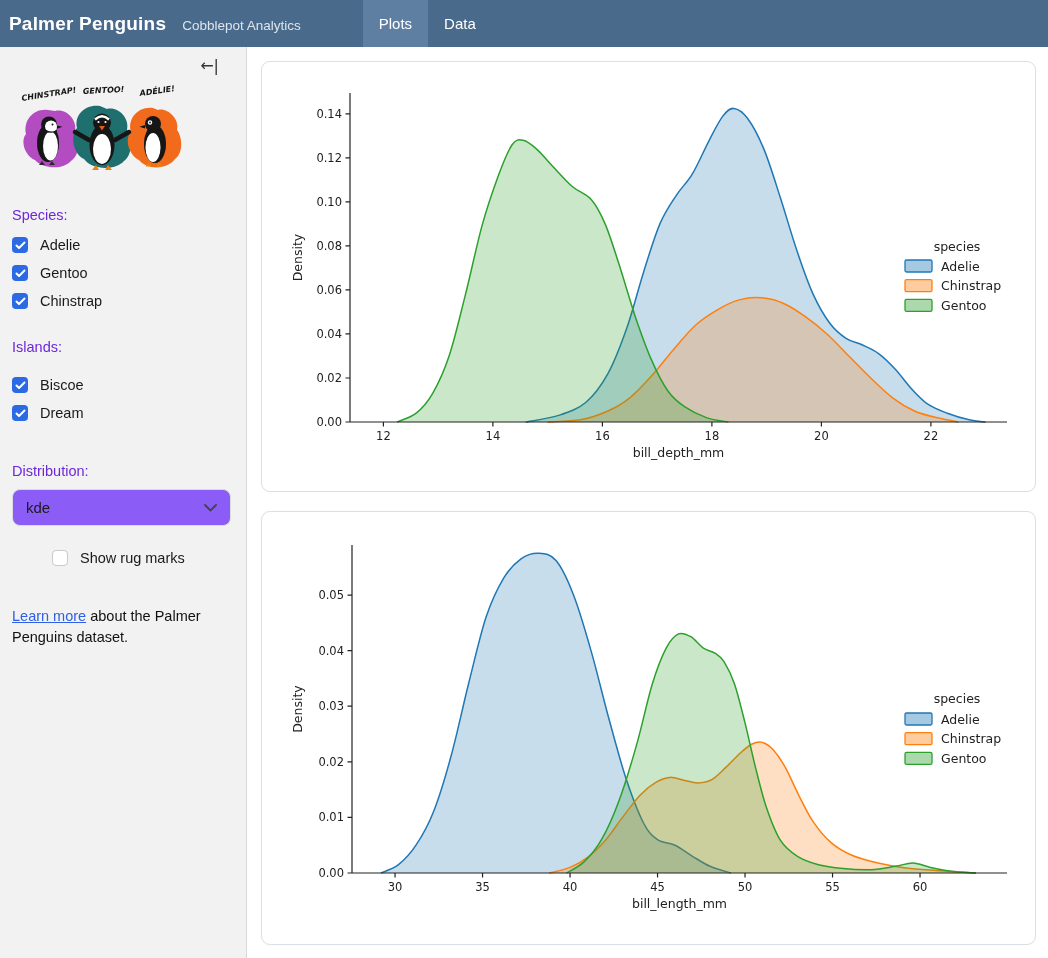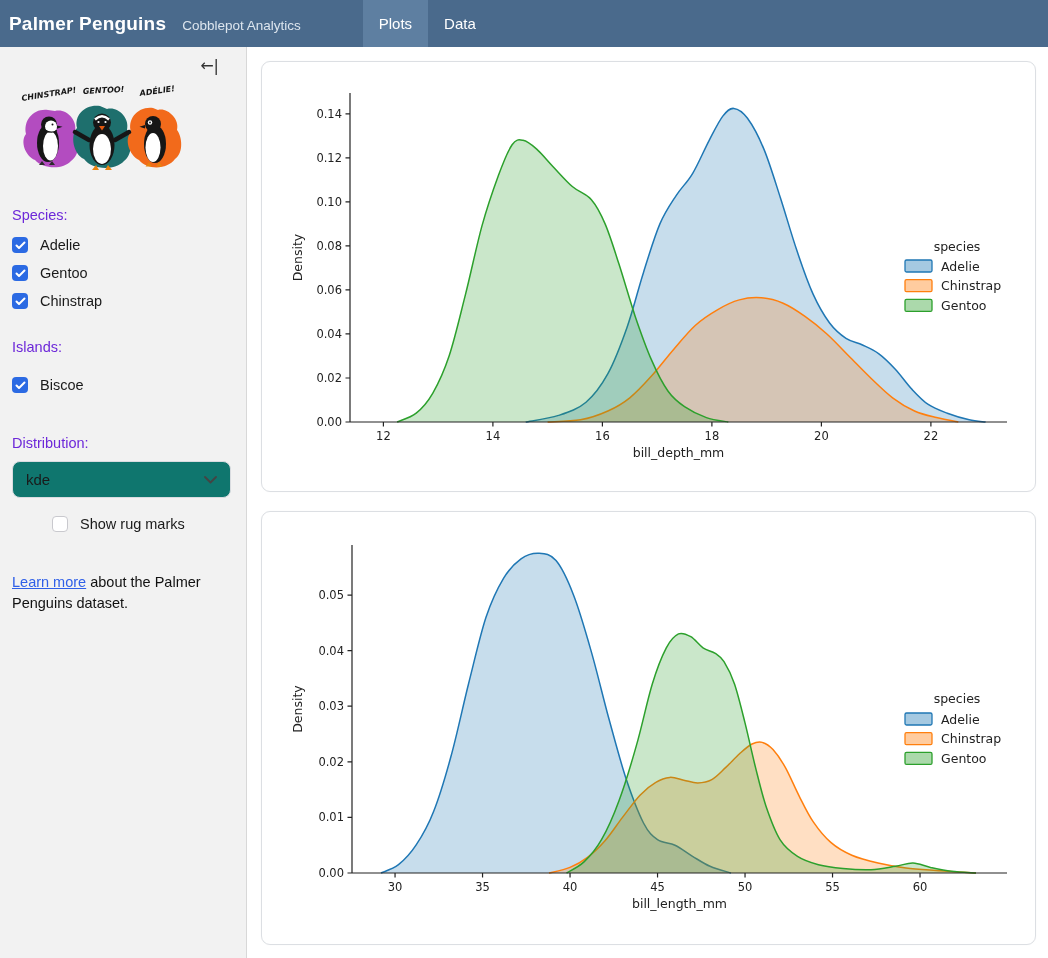--- a/index.html
+++ b/index.html
@@ -29,22 +29,22 @@
   .side-label { font-size:14.5px; color:#6d28d9; }
   .lbl-species { margin-top:20px; margin-bottom:8px; }
   .lbl-islands { margin-top:24px; margin-bottom:16px; }
   .lbl-dist { margin-top:36px; margin-bottom:10px; }
   .cb-row { display:flex; align-items:center; height:28px; gap:12px; cursor:pointer; }
   .cb { width:16px; height:16px; border-radius:4px; flex:0 0 16px; position:relative;
         background:#2b6ae3; display:flex; align-items:center; justify-content:center; }
   .cb.unchecked { background:#fff; border:1.5px solid #c9c9ce; }
   .cb svg { display:block; }
   .cb-label { font-size:14.5px; }
-  .rug-row { margin-top:12px;padding-left:40px; }
-  .select { margin-top:2px; width:219px; height:37px; background:#0f766e; border:1px solid #d9dce0;
+  .rug-row { margin-top:18px;padding-left:40px; }
+  .select { margin-top:2px; width:219px; height:37px; background:#8b5cf6; border:1px solid #d9dce0;
             border-radius:8px; display:flex; align-items:center; justify-content:space-between;
             padding:0 13px; font-size:15px; cursor:pointer; }
   .learn { margin-top:34px; width:206px; font-size:14.5px; line-height:21px; color:#111; }
   .learn a { color:#3060e8; text-decoration:underline; cursor:pointer; }
 
   
   .card { width:775px; background:#fff; border:1px solid #dcdfe3; border-radius:9px;
           position:relative; overflow:hidden; box-shadow:0 0 2px rgba(0,0,0,.03); }
   .card-1 { height:431px; }
   .card-2 { height:434px; margin-top:19px; }
@@ -154,20 +154,28 @@
 
       <div class="side-label lbl-islands">Islands:</div>
       <div id="islands-group">
           <label class="cb-row">
             <span class="cb">
               <svg width="11" height="9" viewBox="0 0 11 9">
                 <path d="M1.5 4.5 L4 7 L9.5 1.5" stroke="#fff" stroke-width="2" fill="none" stroke-linecap="round" stroke-linejoin="round"></path>
               </svg>
             </span>
             <span class="cb-label">Biscoe</span>
+          </label>
+          <label class="cb-row">
+            <span class="cb">
+              <svg width="11" height="9" viewBox="0 0 11 9">
+                <path d="M1.5 4.5 L4 7 L9.5 1.5" stroke="#fff" stroke-width="2" fill="none" stroke-linecap="round" stroke-linejoin="round"></path>
+              </svg>
+            </span>
+            <span class="cb-label">Dream</span>
           </label>
         </div>
 
       <div class="side-label lbl-dist">Distribution:</div>
       <div class="select">
         <span>kde</span>
         <svg width="13" height="8" viewBox="0 0 13 8">
           <path d="M1 1 L6.5 6.5 L12 1" stroke="#444" stroke-width="1.8" fill="none" stroke-linecap="round" stroke-linejoin="round"></path>
         </svg>
       </div>

